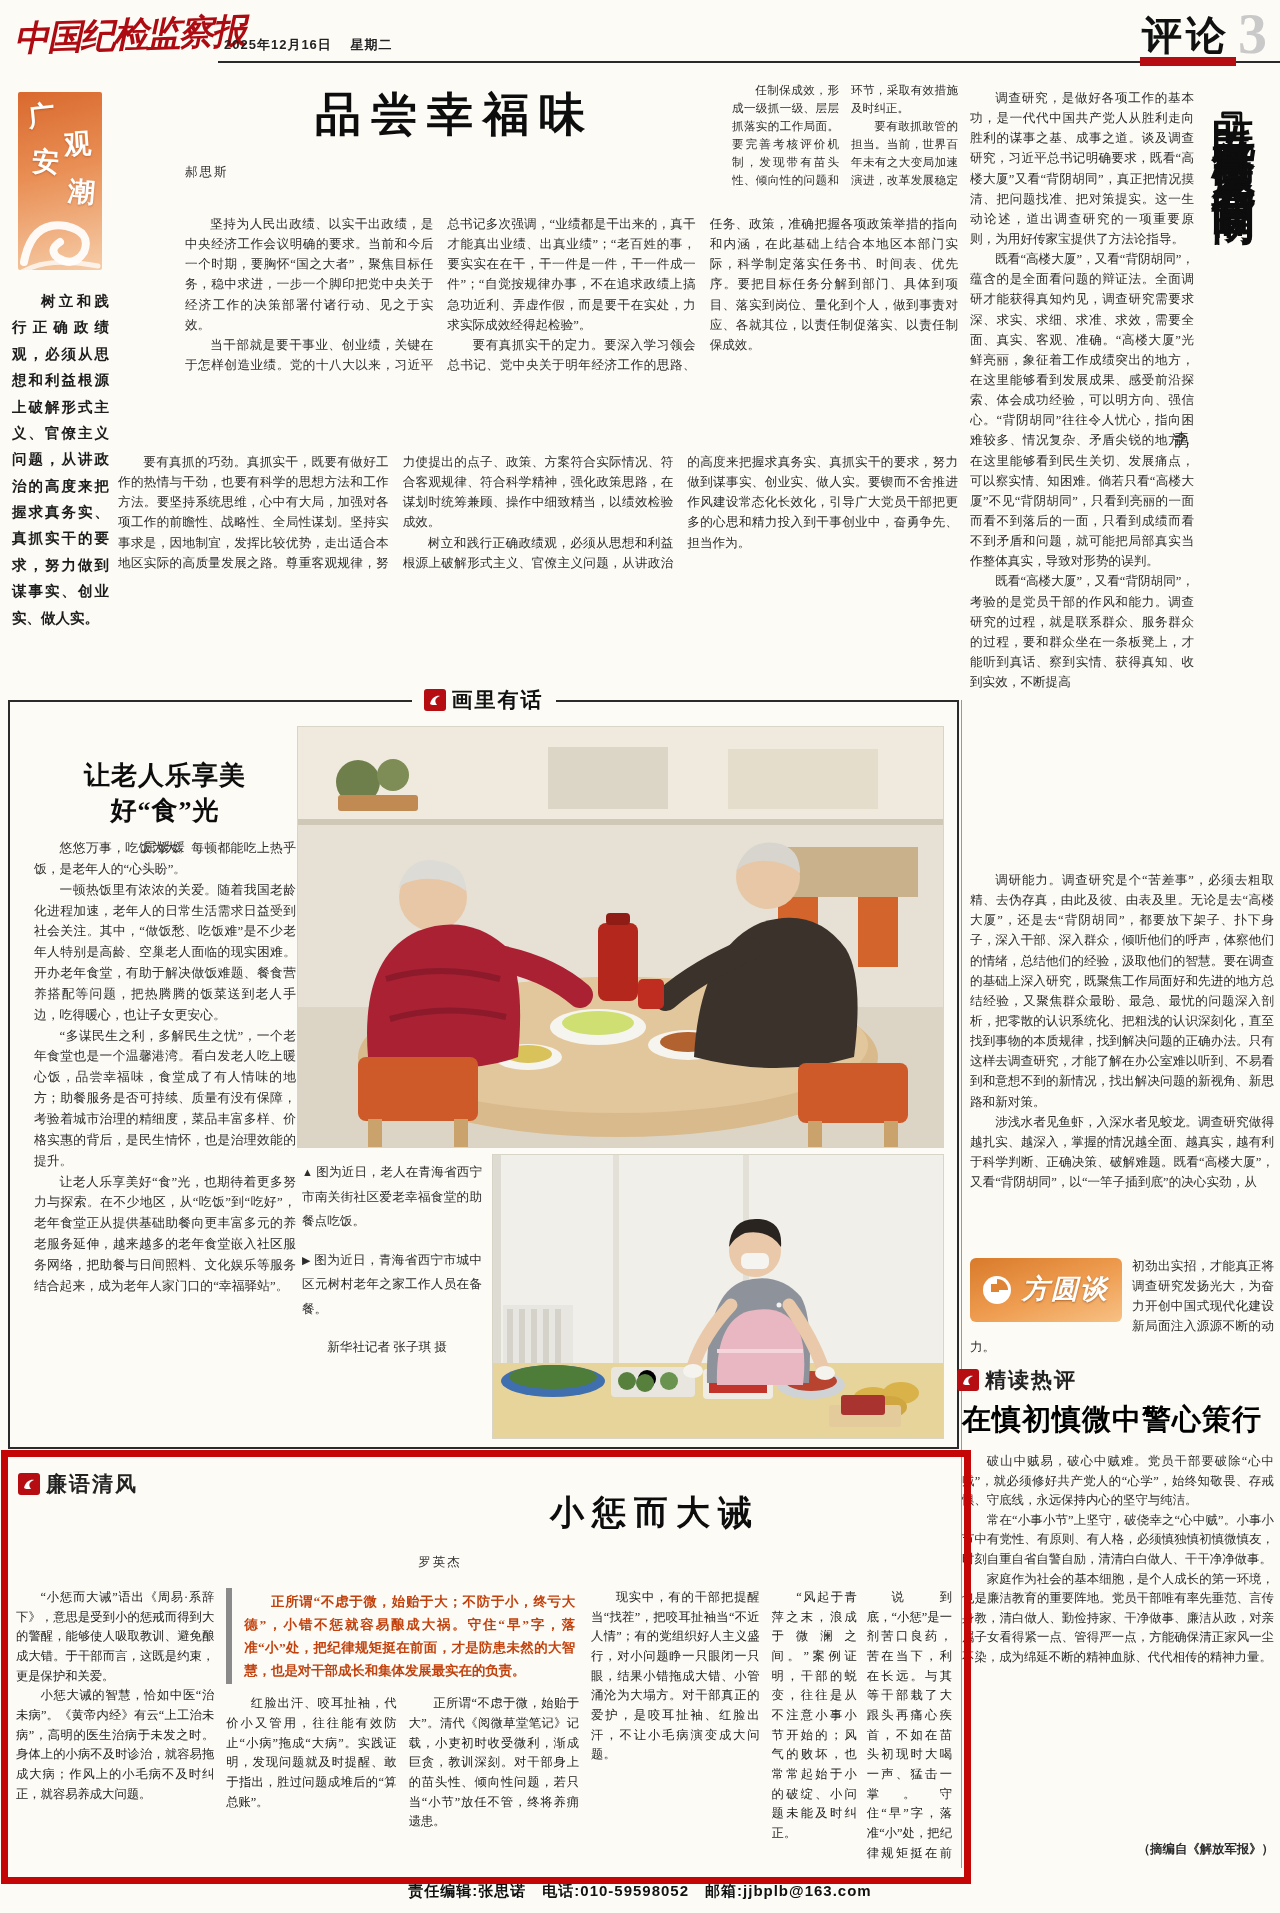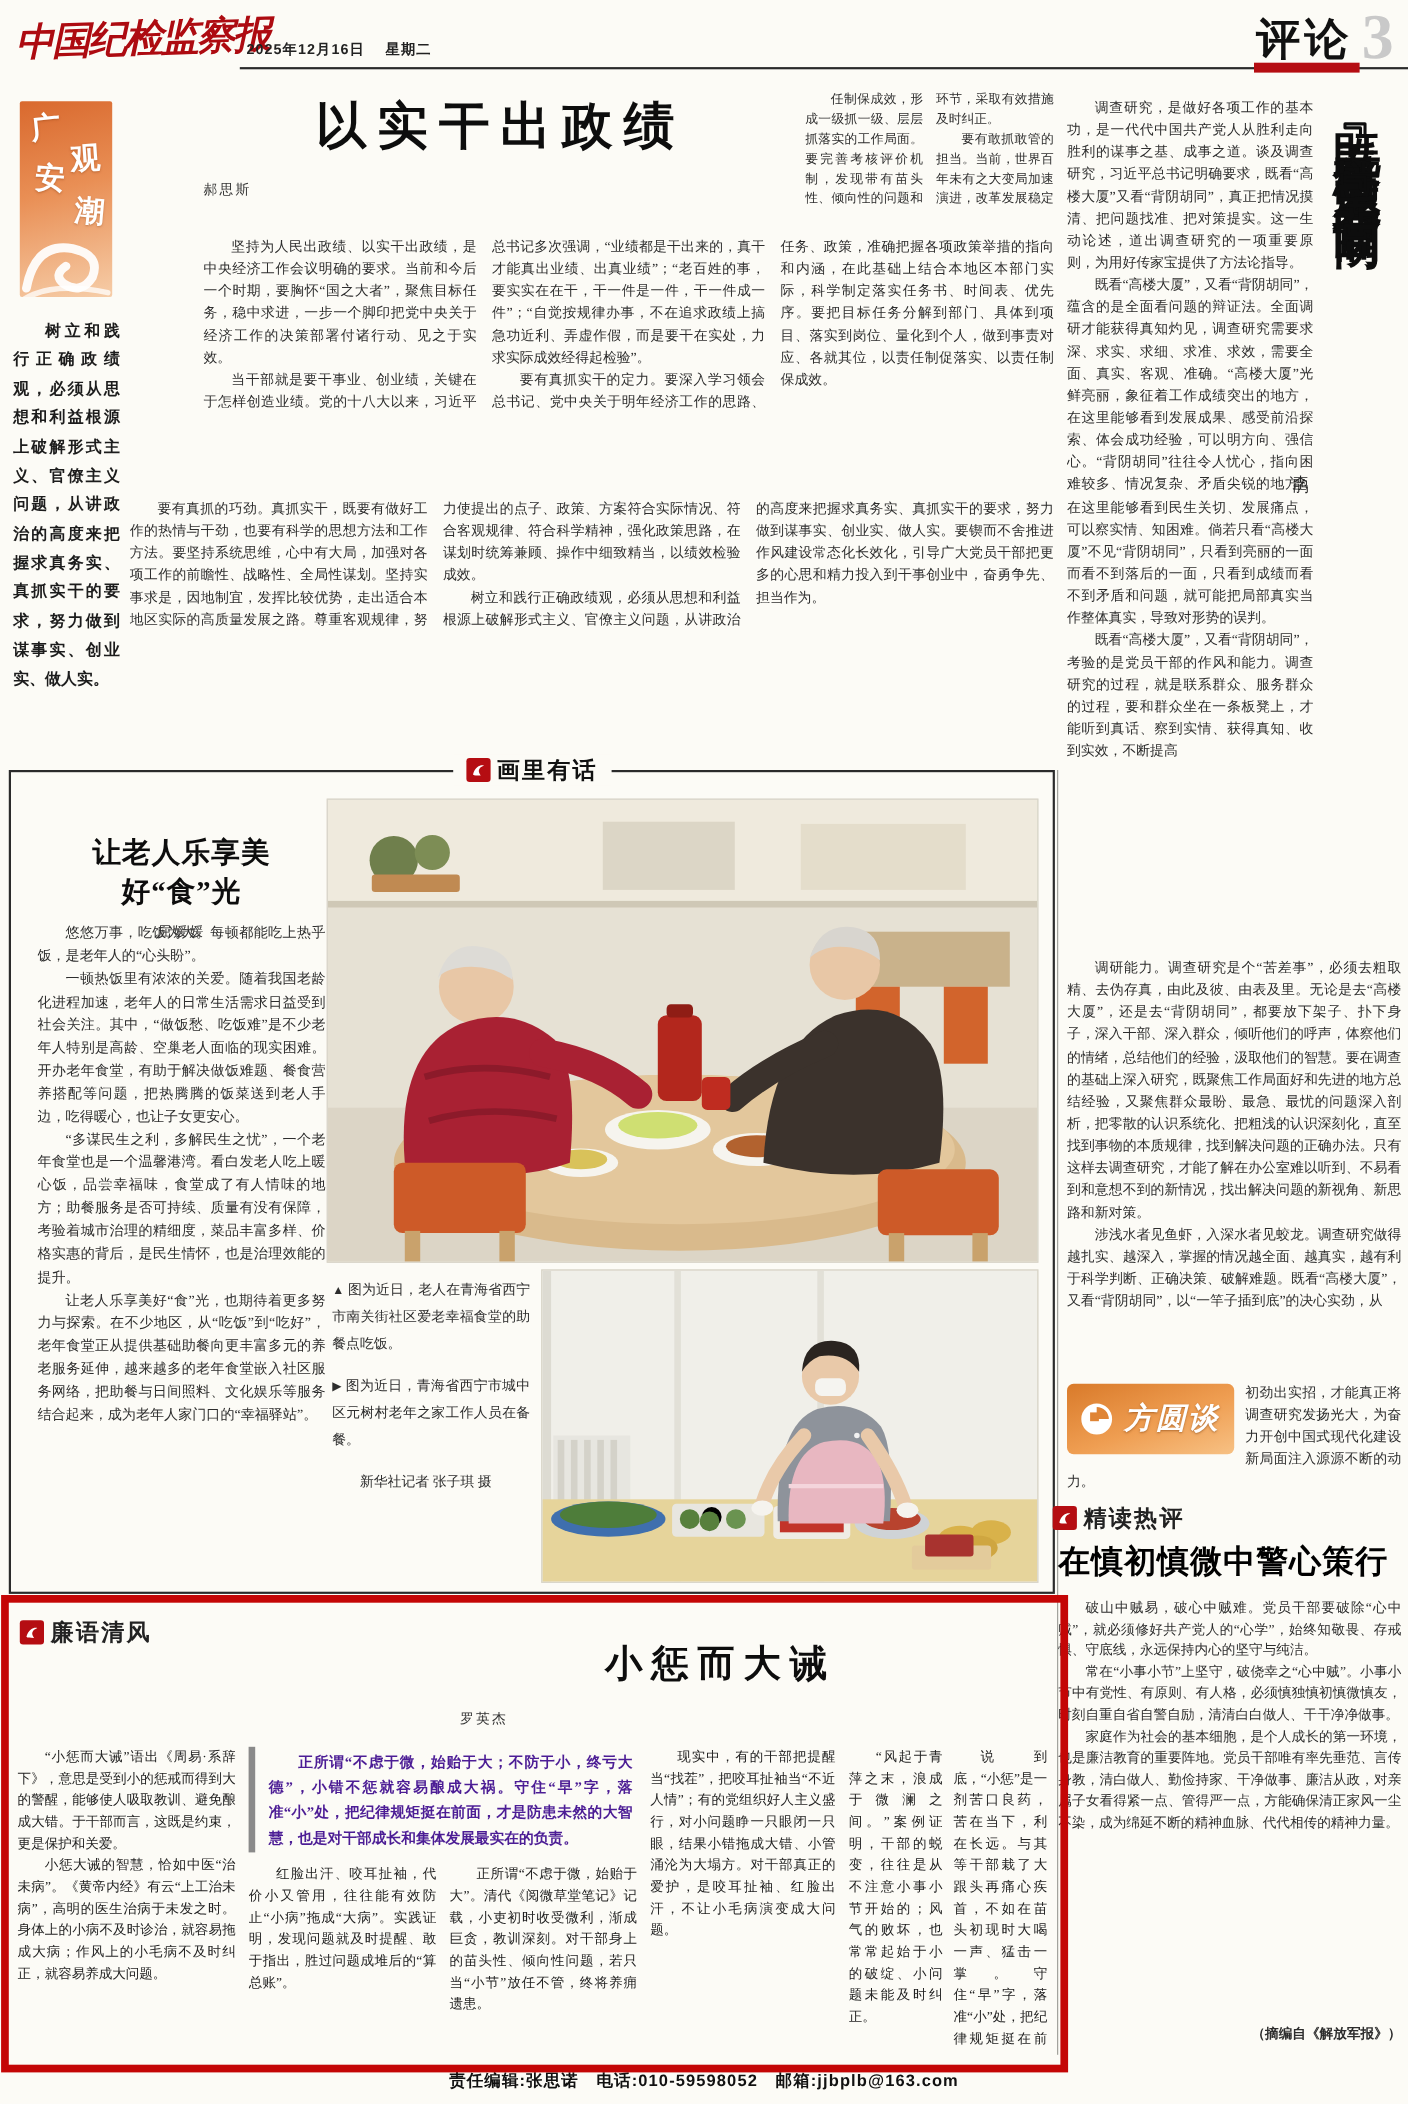--- a/index.html
+++ b/index.html
@@ -65,21 +65,21 @@
   
   .ly-label{left:18px;top:1470px;display:flex;align-items:center;gap:6px;font-size:21px;font-weight:900;letter-spacing:2px;}
   .ly-title{left:120px;top:1490px;width:640px;text-align:right;font-size:34px;font-weight:900;letter-spacing:8px;color:#0d0d0d;}
   .ly-byline{left:120px;top:1554px;width:640px;text-align:center;font-size:12.5px;color:#333;letter-spacing:2px;}
   .ly-body{left:16px;top:1588px;width:936px;height:276px;display:flex;gap:12px;}
   .ly-col{font-size:12.3px;line-height:1.6;text-align:justify;overflow:hidden;}
   .ly-col p{margin:0;text-indent:2em;}
   .ly-colA{width:200px;}
   .ly-mid{width:356px;display:flex;flex-direction:column;}
   .quote-box{border-left:6px solid #8a8a8a;padding:2px 4px 2px 12px;font-size:13.4px;font-weight:bold;line-height:1.72;
-    text-align:justify;color:#4c1d95;margin-bottom:10px;}
+    text-align:justify;color:#c2410c;margin-bottom:10px;}
   .quote-box p{margin:0;text-indent:2em;}
   .ly-mid-cols{flex:1;column-count:2;column-gap:12px;overflow:hidden;}
   .ly-colC{width:170px;}
   .ly-colD{width:182px;column-count:2;column-gap:10px;}
   .red-rect{left:1px;top:1450px;width:956px;height:420px;border:7px solid #c40606;pointer-events:none;z-index:40;}
   
   .footer{left:0;top:1882px;width:1280px;text-align:center;font-family:"Liberation Sans",sans-serif;
     font-weight:bold;font-size:15px;color:#111;letter-spacing:1px;}
 </style>
 </head>
@@ -104,21 +104,21 @@
     <span class="banner-char" style="left:50px;top:82px;transform:rotate(5deg);">潮</span>
     <svg class="banner-wave" viewBox="0 0 84 78">
       <path d="M6 66 Q14 24 48 30 Q74 36 66 56 Q56 72 40 62 Q30 54 42 46" fill="none" stroke="#ffffff" stroke-width="8" stroke-linecap="round" opacity="0.92"></path>
       <path d="M4 76 Q30 60 80 70" fill="none" stroke="#ffffff" stroke-width="5" stroke-linecap="round" opacity="0.75"></path>
     </svg>
   </div>
   <div class="abs sidebar-quote">
     <p>树立和践行正确政绩观，必须从思想和利益根源上破解形式主义、官僚主义问题，从讲政治的高度来把握求真务实、真抓实干的要求，努力做到谋事实、创业实、做人实。</p>
   </div>
 
-  <div class="abs main-title">以实干出政绩</div>
+  <div class="abs main-title">品尝幸福味</div>
   <div class="abs main-byline">郝思斯</div>
   <div class="abs bodytext head-side">
       <p class="para">任制保成效，形成一级抓一级、层层抓落实的工作局面。要完善考核评价机制，发现带有苗头性、倾向性的问题和环节，采取有效措施及时纠正。</p>
       <p class="para">要有敢抓敢管的担当。当前，世界百年未有之大变局加速演进，改革发展稳定任务和风险挑战艰巨繁重，越是形势复杂、挑战严峻，越需要迎难而上、敢作善为，把党中央决策部署不折不扣落实到位，以大视野、长远眼光谋划推进各项工作。</p>
     </div>
   <div class="abs bodytext body-upper">
       <p class="para">坚持为人民出政绩、以实干出政绩，是中央经济工作会议明确的要求。当前和今后一个时期，要胸怀“国之大者”，聚焦目标任务，稳中求进，一步一个脚印把党中央关于经济工作的决策部署付诸行动、见之于实效。</p>
       <p class="para">当干部就是要干事业、创业绩，关键在于怎样创造业绩。党的十八大以来，习近平总书记多次强调，“业绩都是干出来的，真干才能真出业绩、出真业绩”；“老百姓的事，要实实在在干，干一件是一件，干一件成一件”；“自觉按规律办事，不在追求政绩上搞急功近利、弄虚作假，而是要干在实处，力求实际成效经得起检验”。</p>
       <p class="para">要有真抓实干的定力。要深入学习领会总书记、党中央关于明年经济工作的思路、任务、政策，准确把握各项政策举措的指向和内涵，在此基础上结合本地区本部门实际，科学制定落实任务书、时间表、优先序。要把目标任务分解到部门、具体到项目、落实到岗位、量化到个人，做到事责对应、各就其位，以责任制促落实、以责任制保成效。</p>
     </div>

